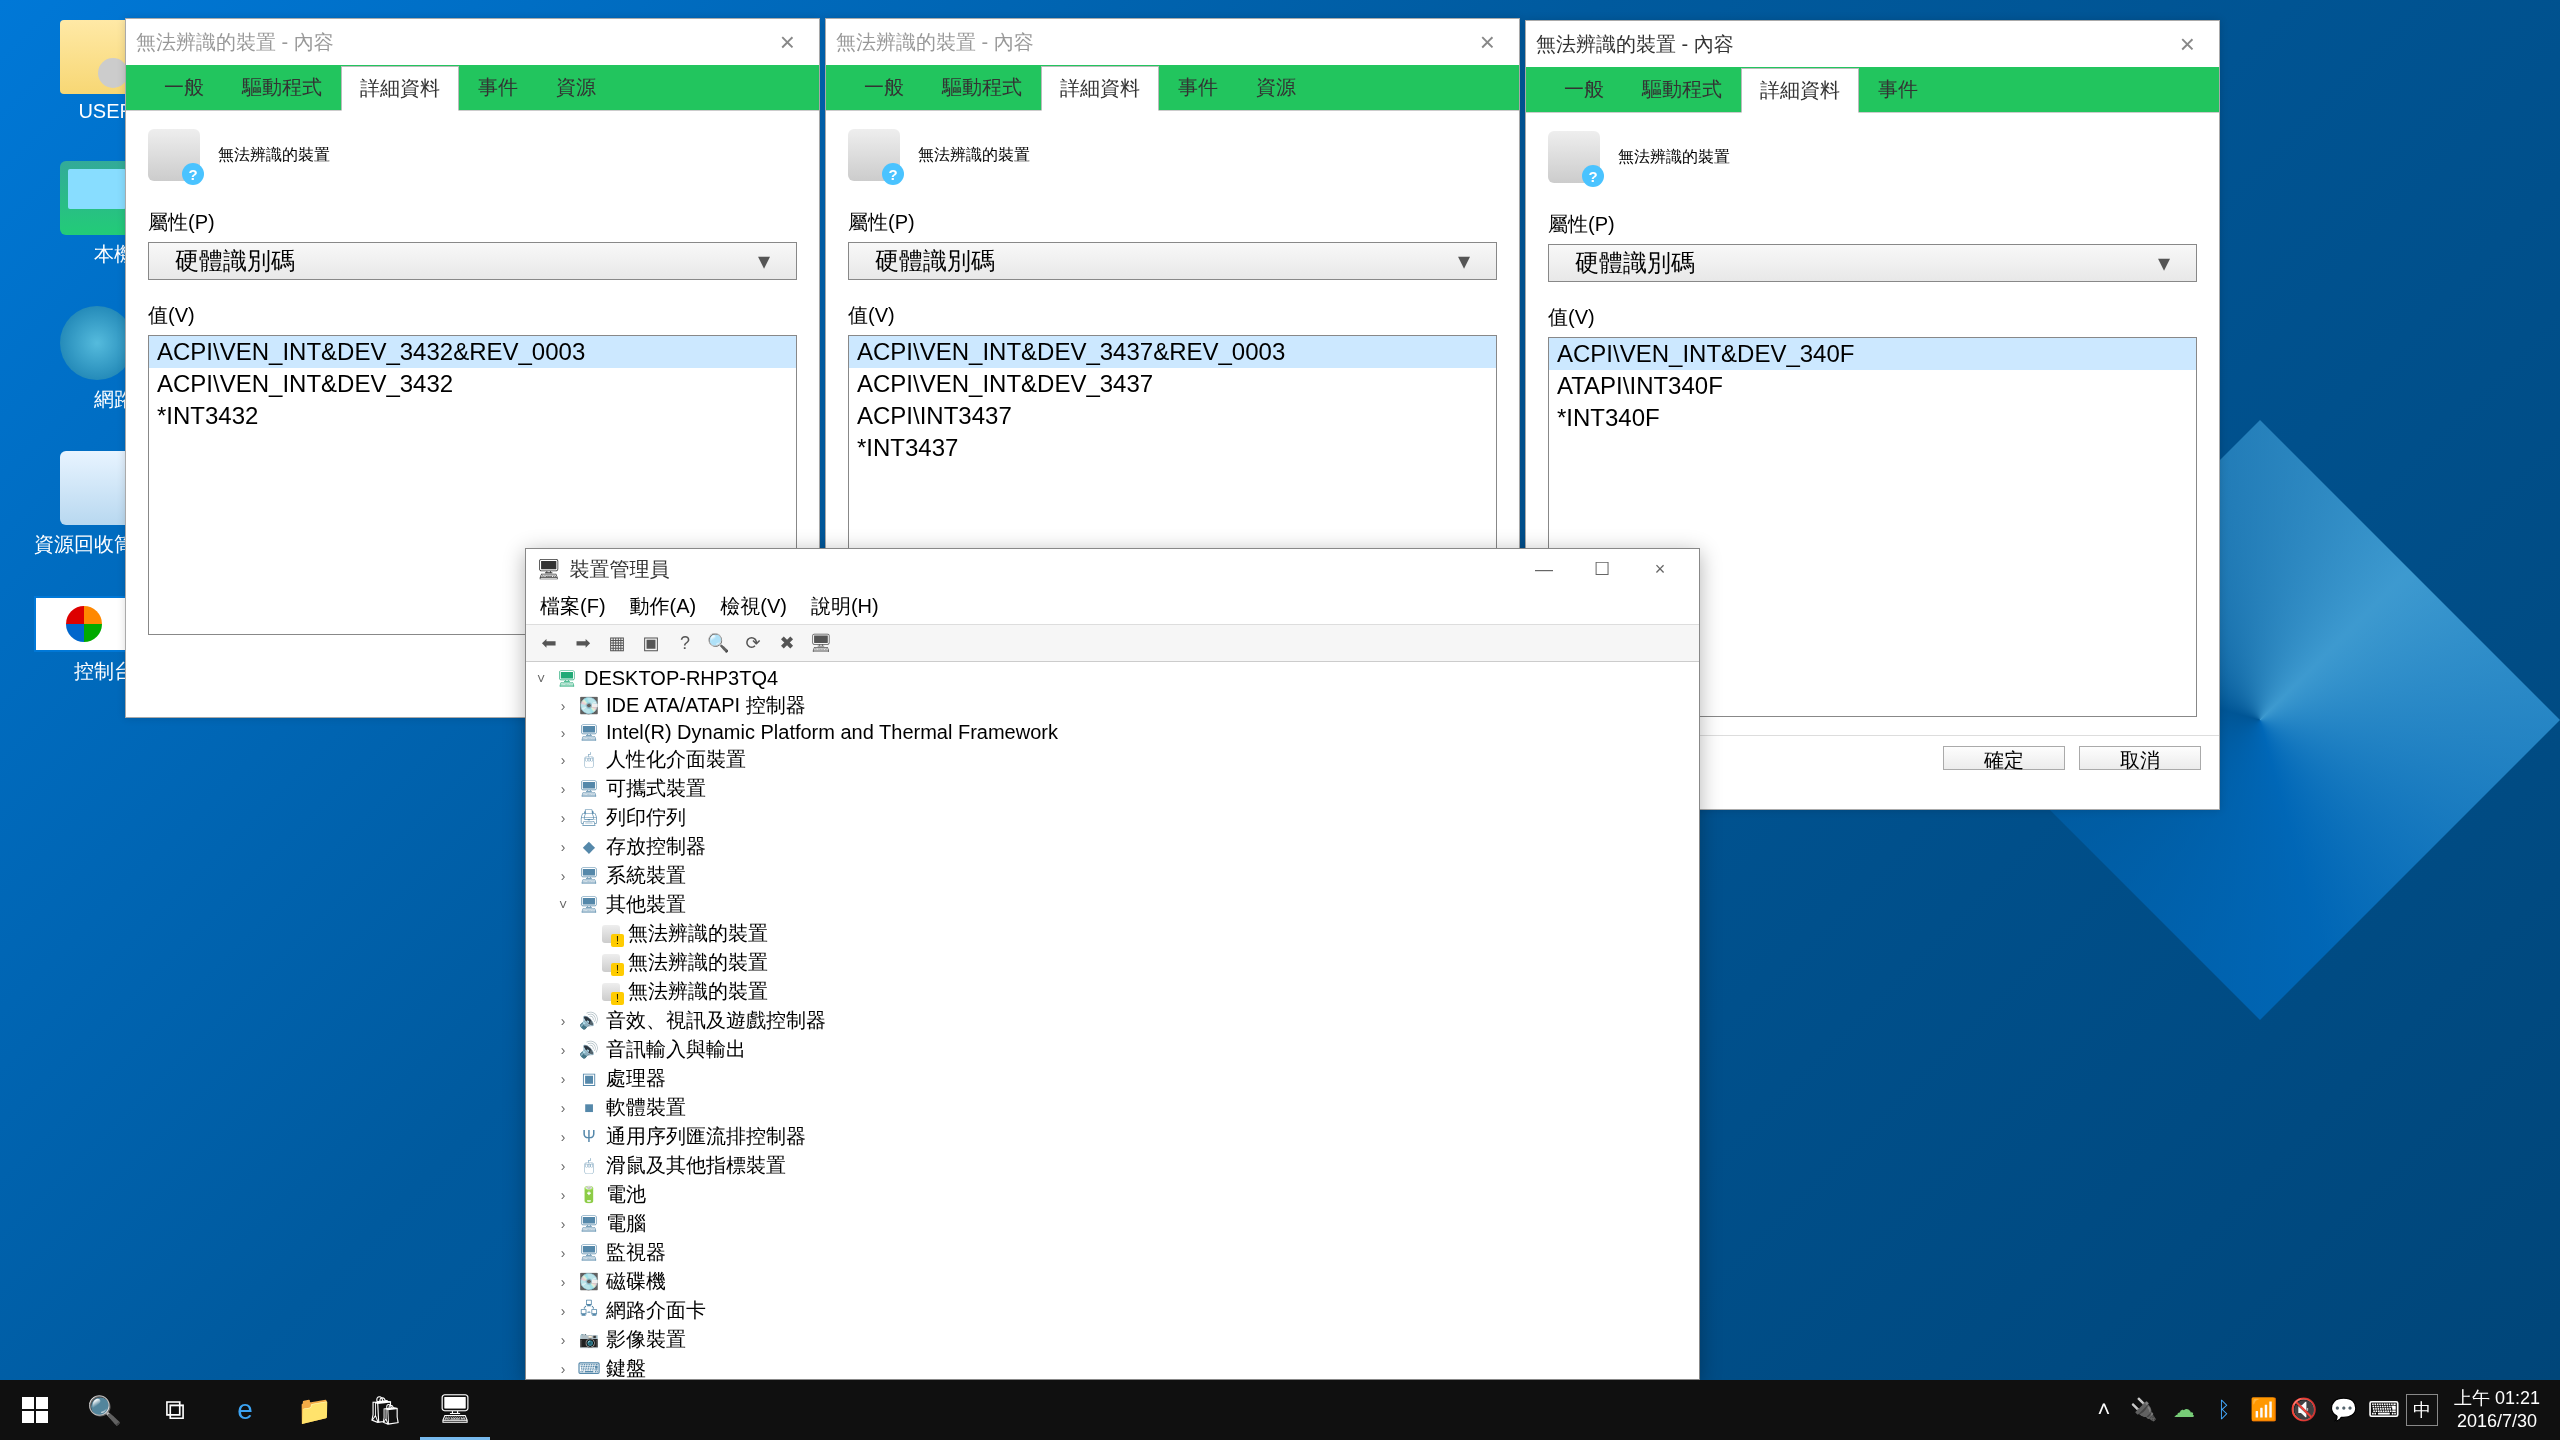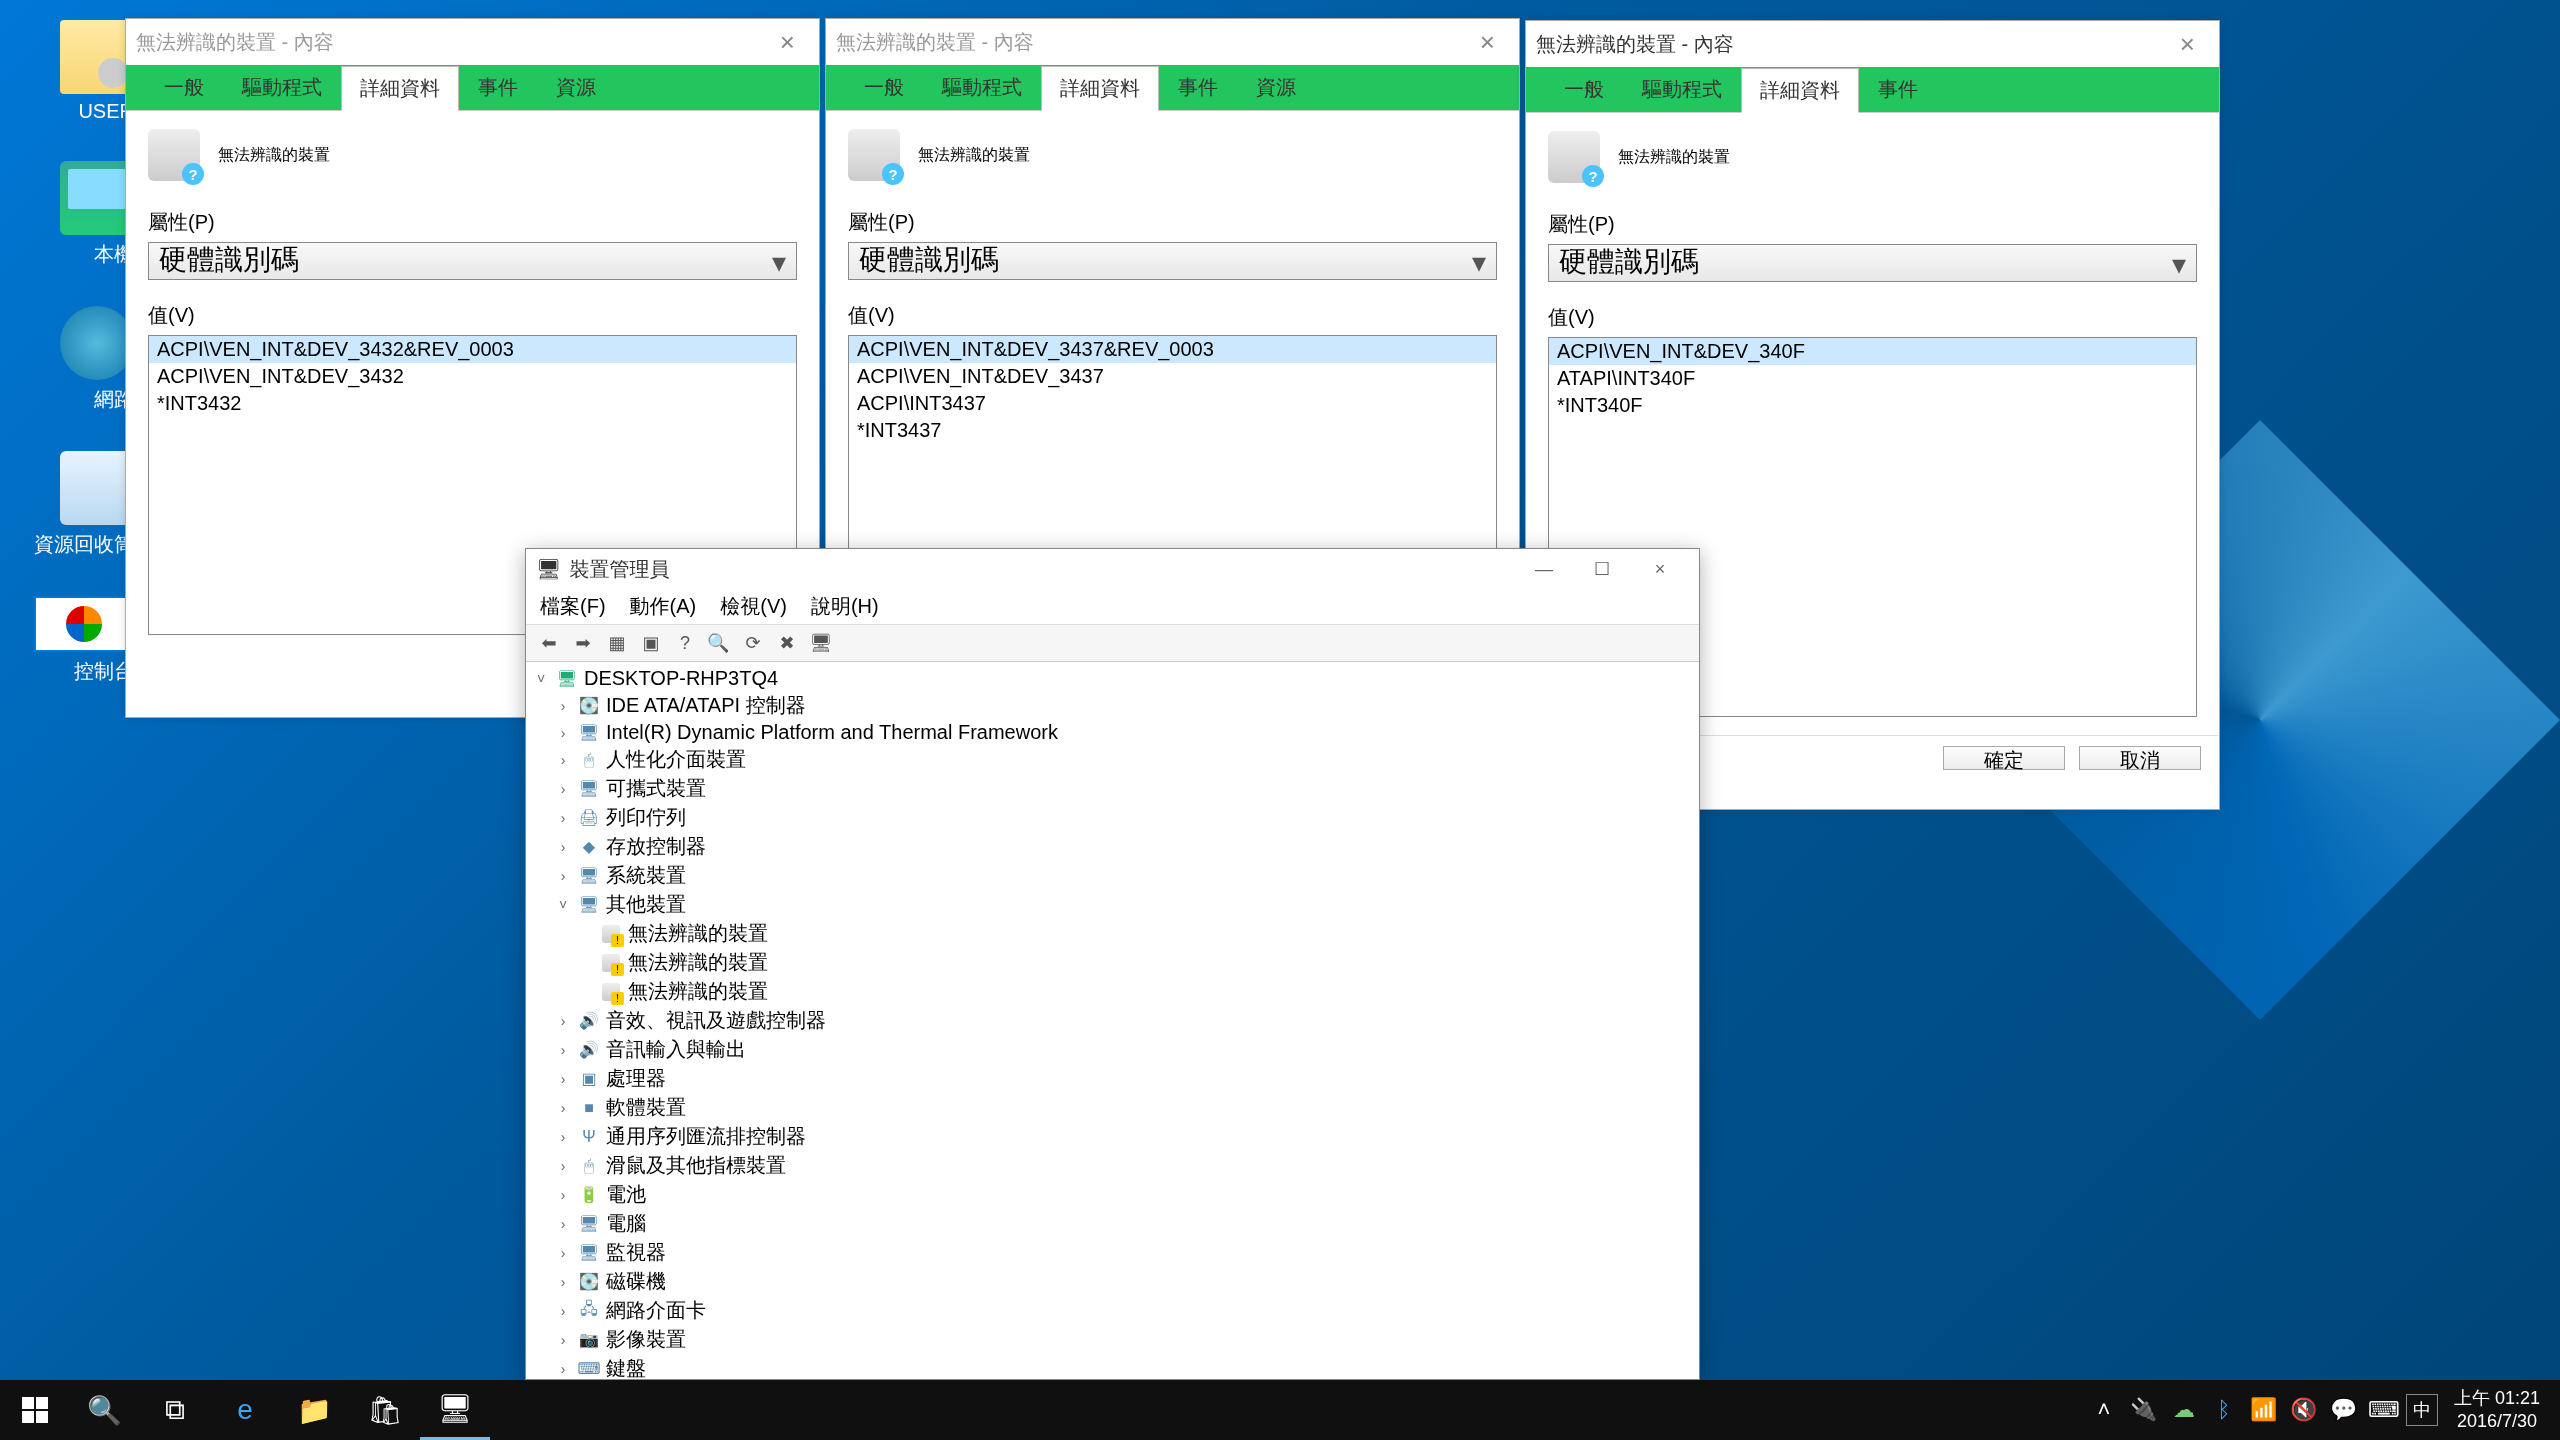--- a/index.html
+++ b/index.html
@@ -26,23 +26,23 @@
 .titlebar .close { margin-left:auto; font-size:26px; color:#888; cursor:pointer; padding:0 14px; }
 .tabs { display:flex; border-bottom:1px solid #ccc; padding:0 19px; gap:0; background:#22c55e; }
 .tab { padding:8px 18px; font-size:20px; color:#333; border:1px solid transparent; cursor:pointer; }
 .tab.active { border:1px solid #bbb; border-bottom:1px solid #fff; background:#fff; position:relative; top:1px; }
 .prop-body { padding:18px 22px; }
 .device-head { display:flex; align-items:center; gap:18px; margin-bottom:28px; }
 .device-icon { width:52px; height:52px; position:relative; }
 .device-icon::before{content:"";position:absolute;inset:0;background:linear-gradient(#eee,#ccc);border-radius:6px;}
 .device-icon::after{content:"?";position:absolute;right:-4px;bottom:-4px;width:22px;height:22px;background:#4ac3ff;color:#fff;border-radius:50%;display:flex;align-items:center;justify-content:center;font-size:15px;font-weight:bold;}
 .prop-label { font-size:20px; margin-bottom:6px; }
-.prop-select { width:100%; height:38px; border:1px solid #888; background:linear-gradient(#f8f8f8,#e8e8e8); font-size:28px; padding:0 10px; display:flex; align-items:flex-end; justify-content:space-between; margin-bottom:22px; }
+.prop-select { width:100%; height:38px; border:1px solid #888; background:linear-gradient(#f8f8f8,#e8e8e8); font-size:24px; padding:0 26px; display:flex; align-items:center; justify-content:space-between; margin-bottom:22px; }
 .prop-select::after { content:"▾"; color:#555; }
-.value-list { border:1px solid #888; height:300px; background:#fff; font-size:20px; overflow:auto; }
+.value-list { border:1px solid #888; height:300px; background:#fff; font-size:24px; overflow:auto; }
 .value-list div { padding:2px 8px; }
 .value-list div.selected { background:#cce8ff; }
 .btn-row { display:flex; gap:14px; justify-content:flex-end; padding:10px 18px; border-top:1px solid #ddd; }
 .btn { width:122px; height:24px; border:1px solid #aaa; background:linear-gradient(#fdfdfd,#ececec); font-size:20px; cursor:pointer; }
 
 
 .devmgr { position:absolute; background:#fff; border:1px solid #888; box-shadow:0 4px 20px rgba(0,0,0,.3); display:flex; flex-direction:column; }
 .devmgr .titlebar { height:40px; font-size:20px; }
 .devmgr .win-ctrls { margin-left:auto; display:flex; }
 .devmgr .win-ctrls span { width:58px; height:40px; display:flex; align-items:center; justify-content:center; color:#666; cursor:pointer; font-size:18px; }

